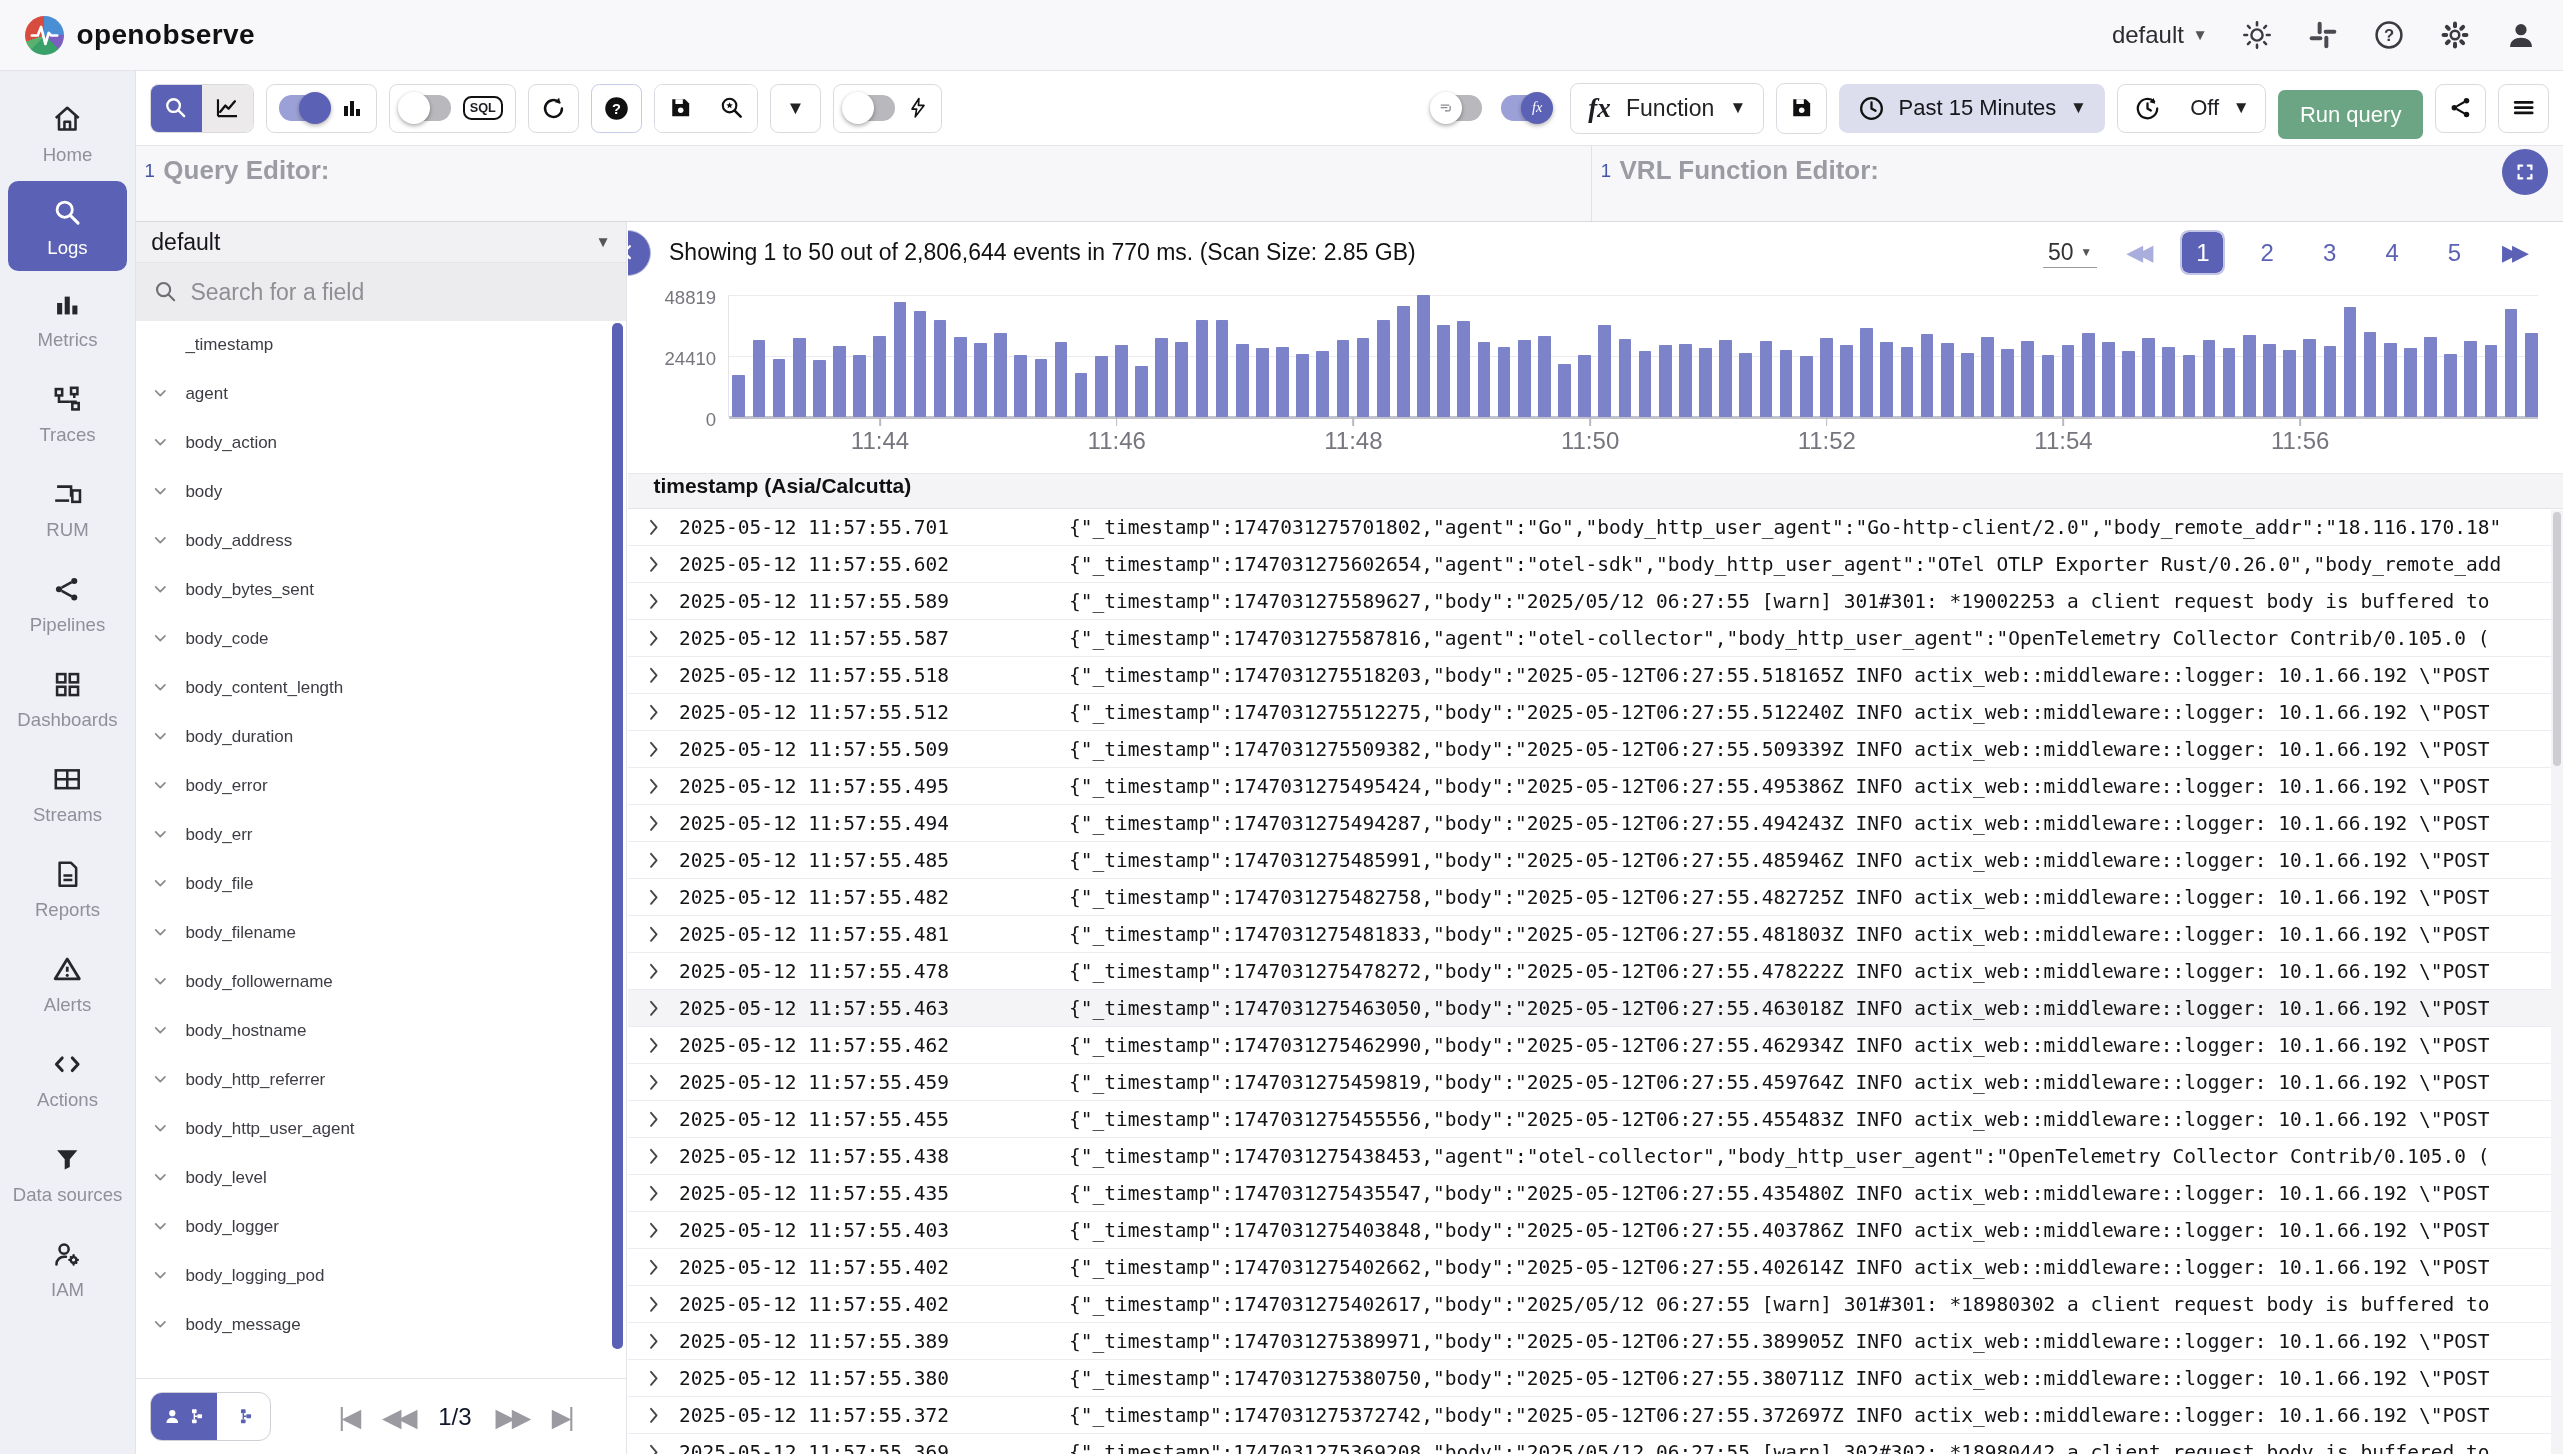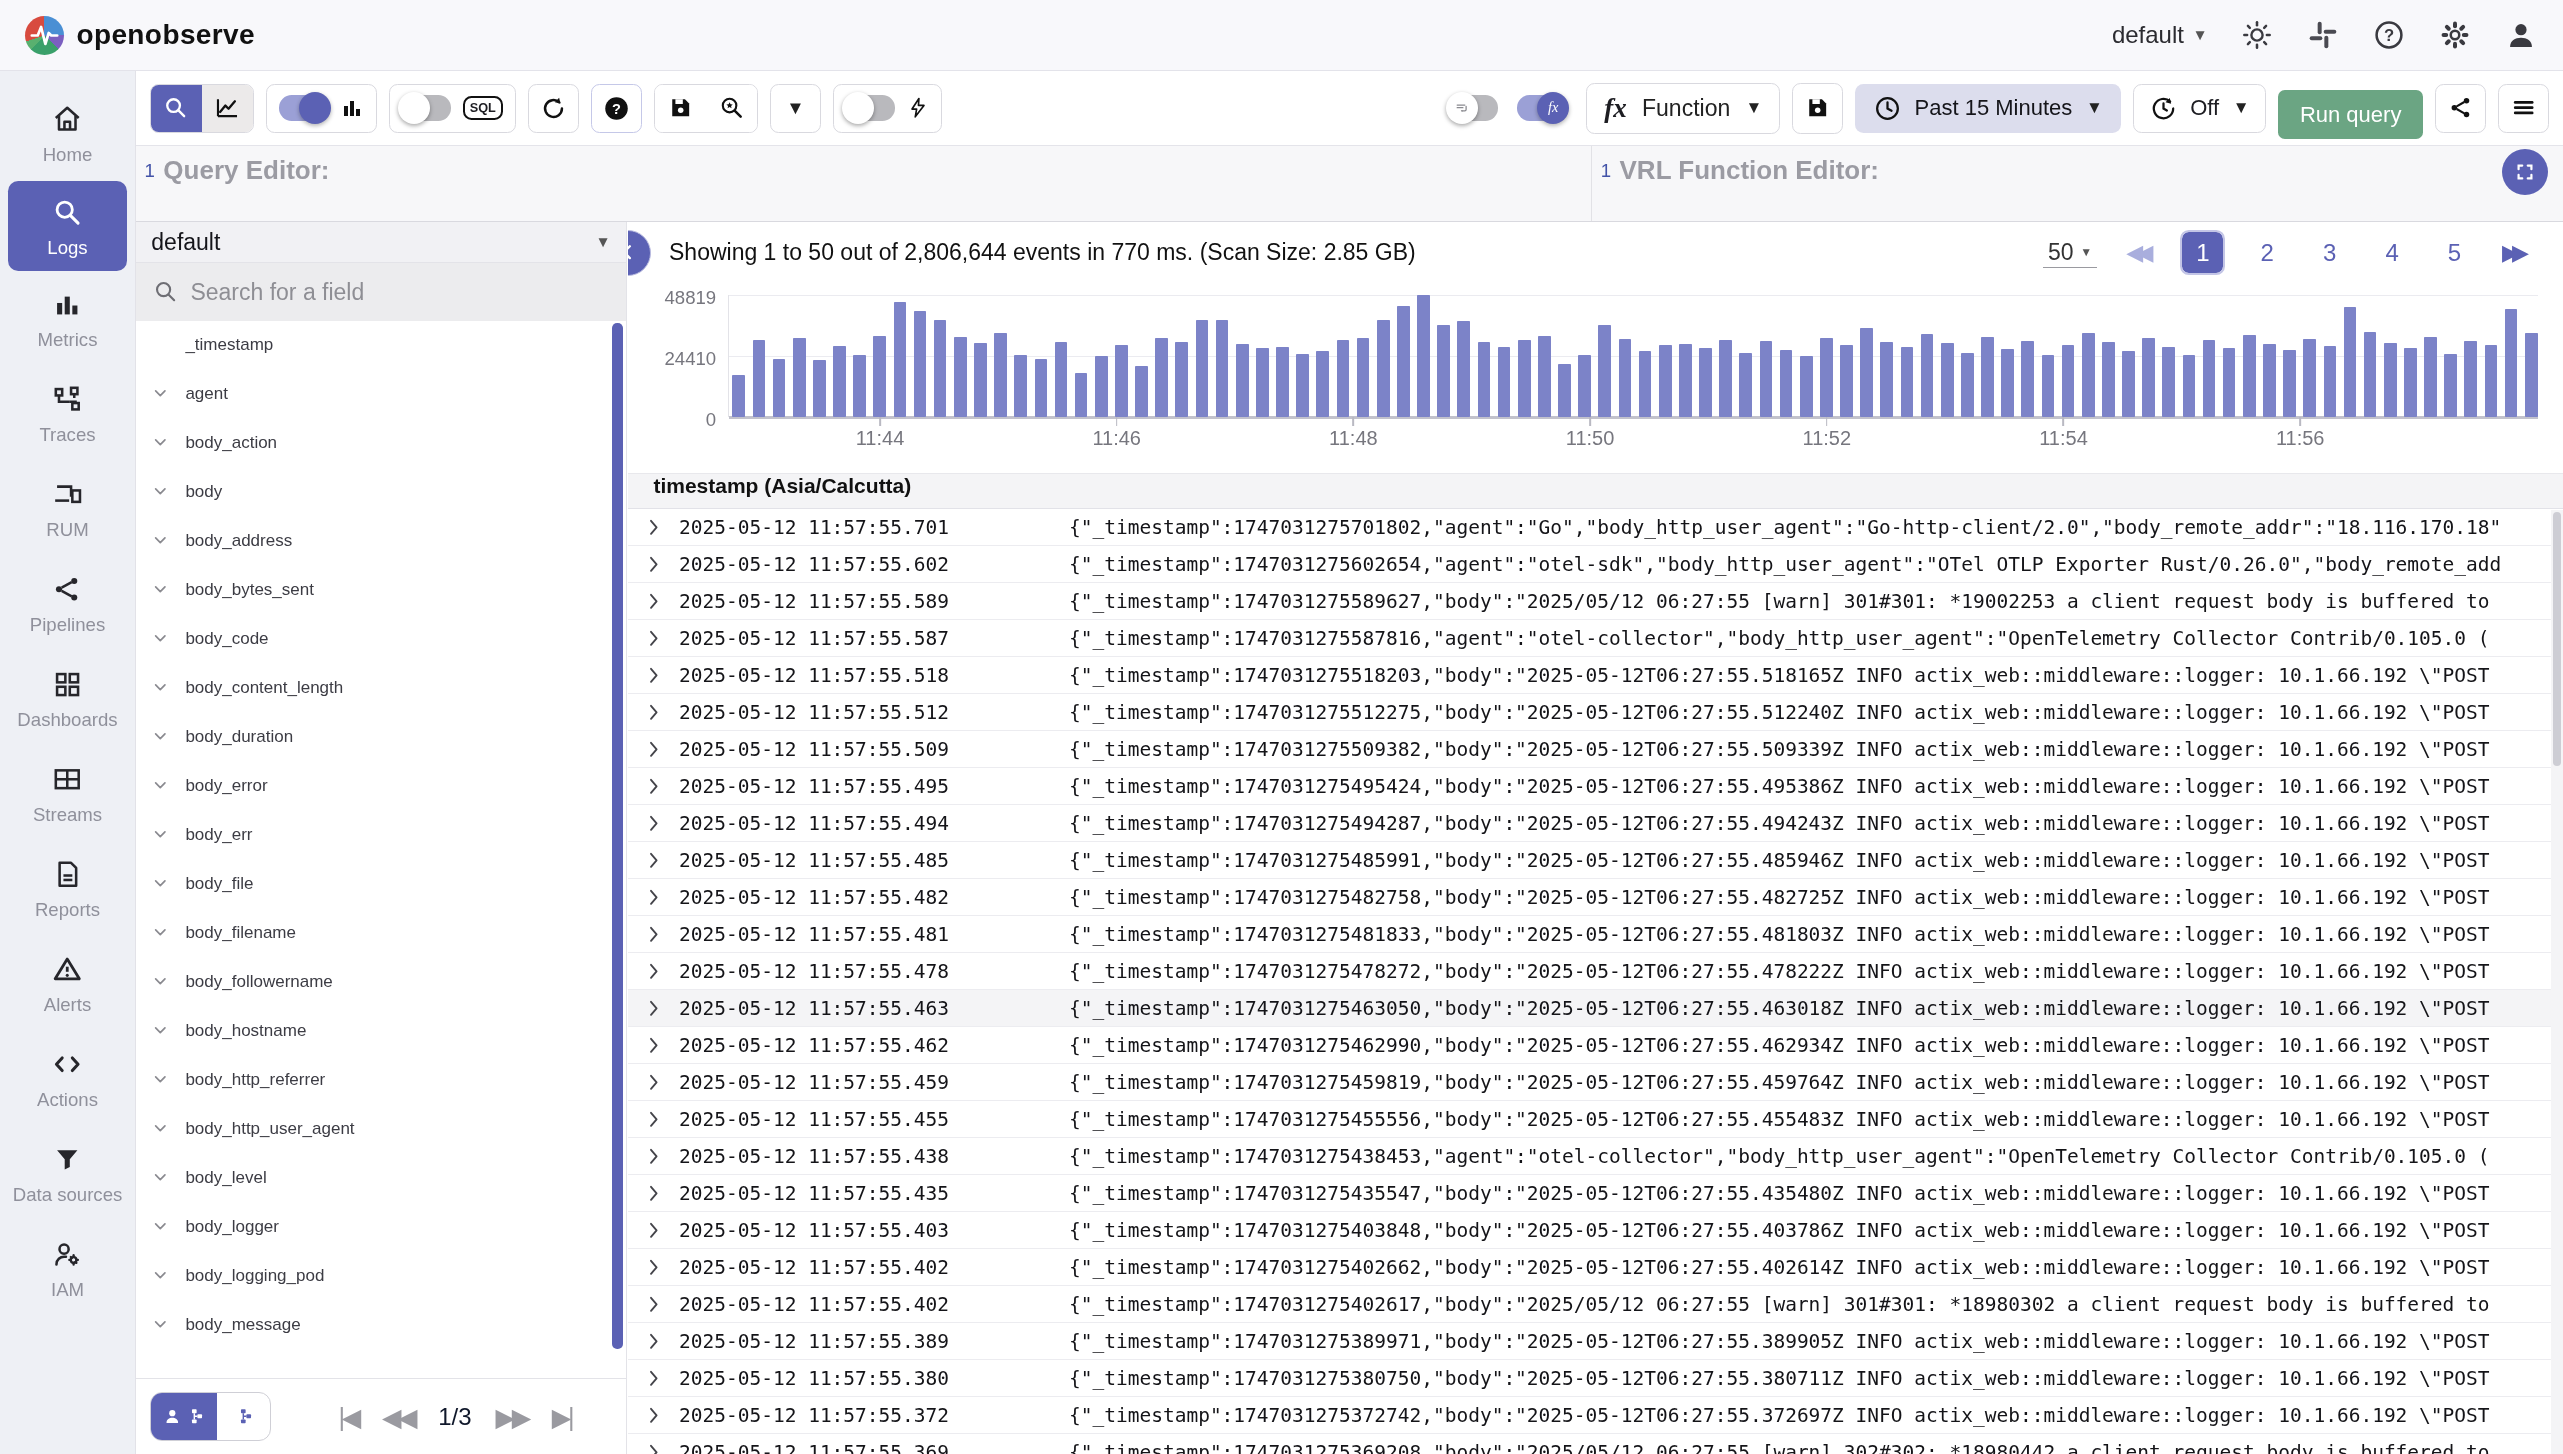--- a/index.html
+++ b/index.html
@@ -59,21 +59,21 @@
   .sql-badge { border:2.5px solid #111; border-radius:8.5px; font-size:12.7px; font-weight:bold; padding:3.4px 5.1px; }
   .fx-dd { display:flex; align-items:center; gap:15.3px; border:0.8px solid #d9d9df; border-radius:8.5px;
     height:51px; padding:0 17px; cursor:pointer; background:#fff; }
   .fx-italic { font-family:"Liberation Serif", serif; font-style:italic; font-size:27px; font-weight:bold; }
   .fx-dd .dd-label { font-size:23px; color:#222; }
   .time-range { display:flex; align-items:center; gap:13.6px; background:#dcdded; border-radius:8.5px;
     height:49px; padding:0 18.6px; cursor:pointer; }
   .time-range .dd-label { font-size:22px; color:#15151a; }
   .off-dd { display:flex; align-items:center; gap:13.6px; border:0.8px solid #d9d9df; border-radius:8.5px;
     height:49px; padding:0 15.3px; cursor:pointer; background:#fff; }
-  .off-dd .dd-label { font-size:22px; }
+  .off-dd .dd-label { font-size:22px;margin-left:16px; }
   .run-btn { background:#6ba583; color:#fff; font-size:22px; border:none; border-radius:6.8px;
     height:49px; padding:0 22px; cursor:pointer;margin-top:13px; }
 
   
   .editors { height:76px; display:flex; border-bottom:0.8px solid #d9d9df; }
   .pane { background:#f7f7f9; position:relative; padding:8.5px 0 0 8.5px; display:flex; gap:8.5px; }
   .pane.query { width:60%; border-right:1.7px solid #e2e2e6; }
   .pane.vrl { width:40%; }
   .line-no { color:#4353a8; font-size:18.6px; margin-top:5.1px; }
   .pane-label { color:#9b9ba3; font-size:26px; font-weight:bold; }
@@ -127,21 +127,21 @@
   .ylabels { position:absolute; left:0; top:0; width:95px; height:100%; }
   .ylabels span { position:absolute; right:6.8px; font-size:18.6px; color:#76767e; }
   .plot { position:absolute; left:100px; right:25.4px; top:12px; height:122px;
     border-left:0.8px solid #e3e3e8; }
   .gridline { position:absolute; left:0; right:0; height:0.8px; background:#ebebf0; }
   .baseline { position:absolute; left:0; right:0; bottom:-1.7px; height:2.5px; background:#c2c2cc; }
   .bars { position:absolute; left:3.4px; right:0; bottom:0; top:0; display:flex;
     align-items:flex-end; justify-content:space-between; }
   .bar { width:12.7px; background:#7c83c8; border-radius:0.8px; }
   .xticks { position:absolute; left:100px; right:25.4px; top:134px; height:39px; }
-  .xticks .tick-label { position:absolute; transform:translateX(-50%); top:10.2px; font-size:20px; color:#76767e;text-align:center; }
+  .xticks .tick-label { position:absolute; transform:translateX(-50%); top:10.2px; font-size:24px; color:#76767e;text-align:center; }
   .xticks .tick-mark { position:absolute; width:1.7px; height:8.5px; background:#b9b9c2; top:0;
     transform:translateX(-50%); }
 
   
   .log-table { position:absolute; left:0; right:0; top:251px; bottom:0; overflow:hidden; }
   .t-head { height:36px; background:#f4f4f6; border-top:0.8px solid #e8e8ec; border-bottom:0.8px solid #e2e2e8;
     display:flex; align-items:flex-start; font-weight:bold; font-size:21px; color:#111; }
   .t-head .h-ts { padding-left:25.4px; width:441px; }
   .t-head .h-src { flex:1; }
   .t-row { height:37px; display:flex; align-items:center; border-bottom:0.8px solid #ececf0;

